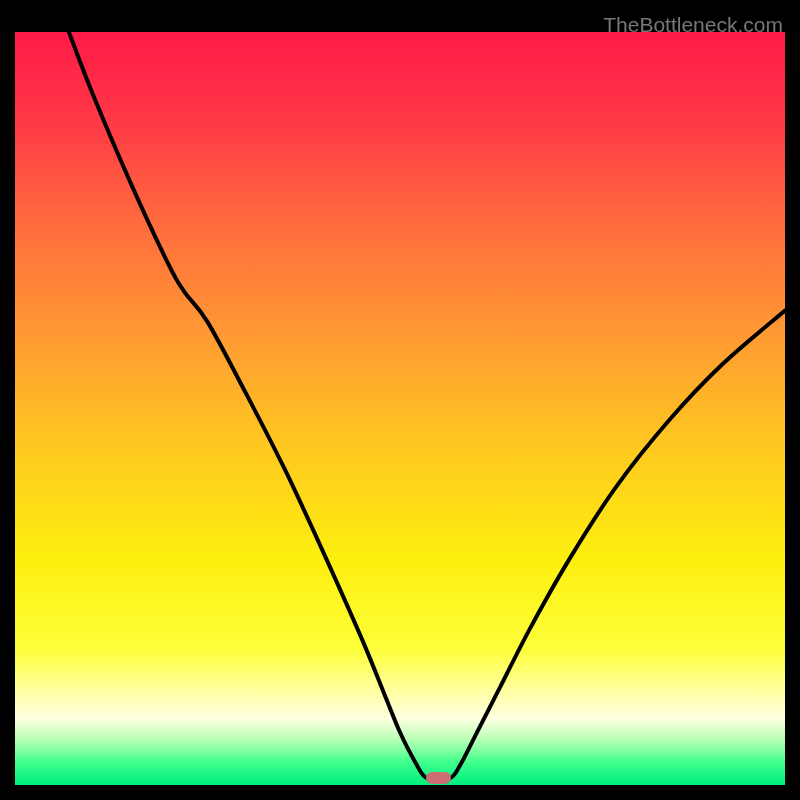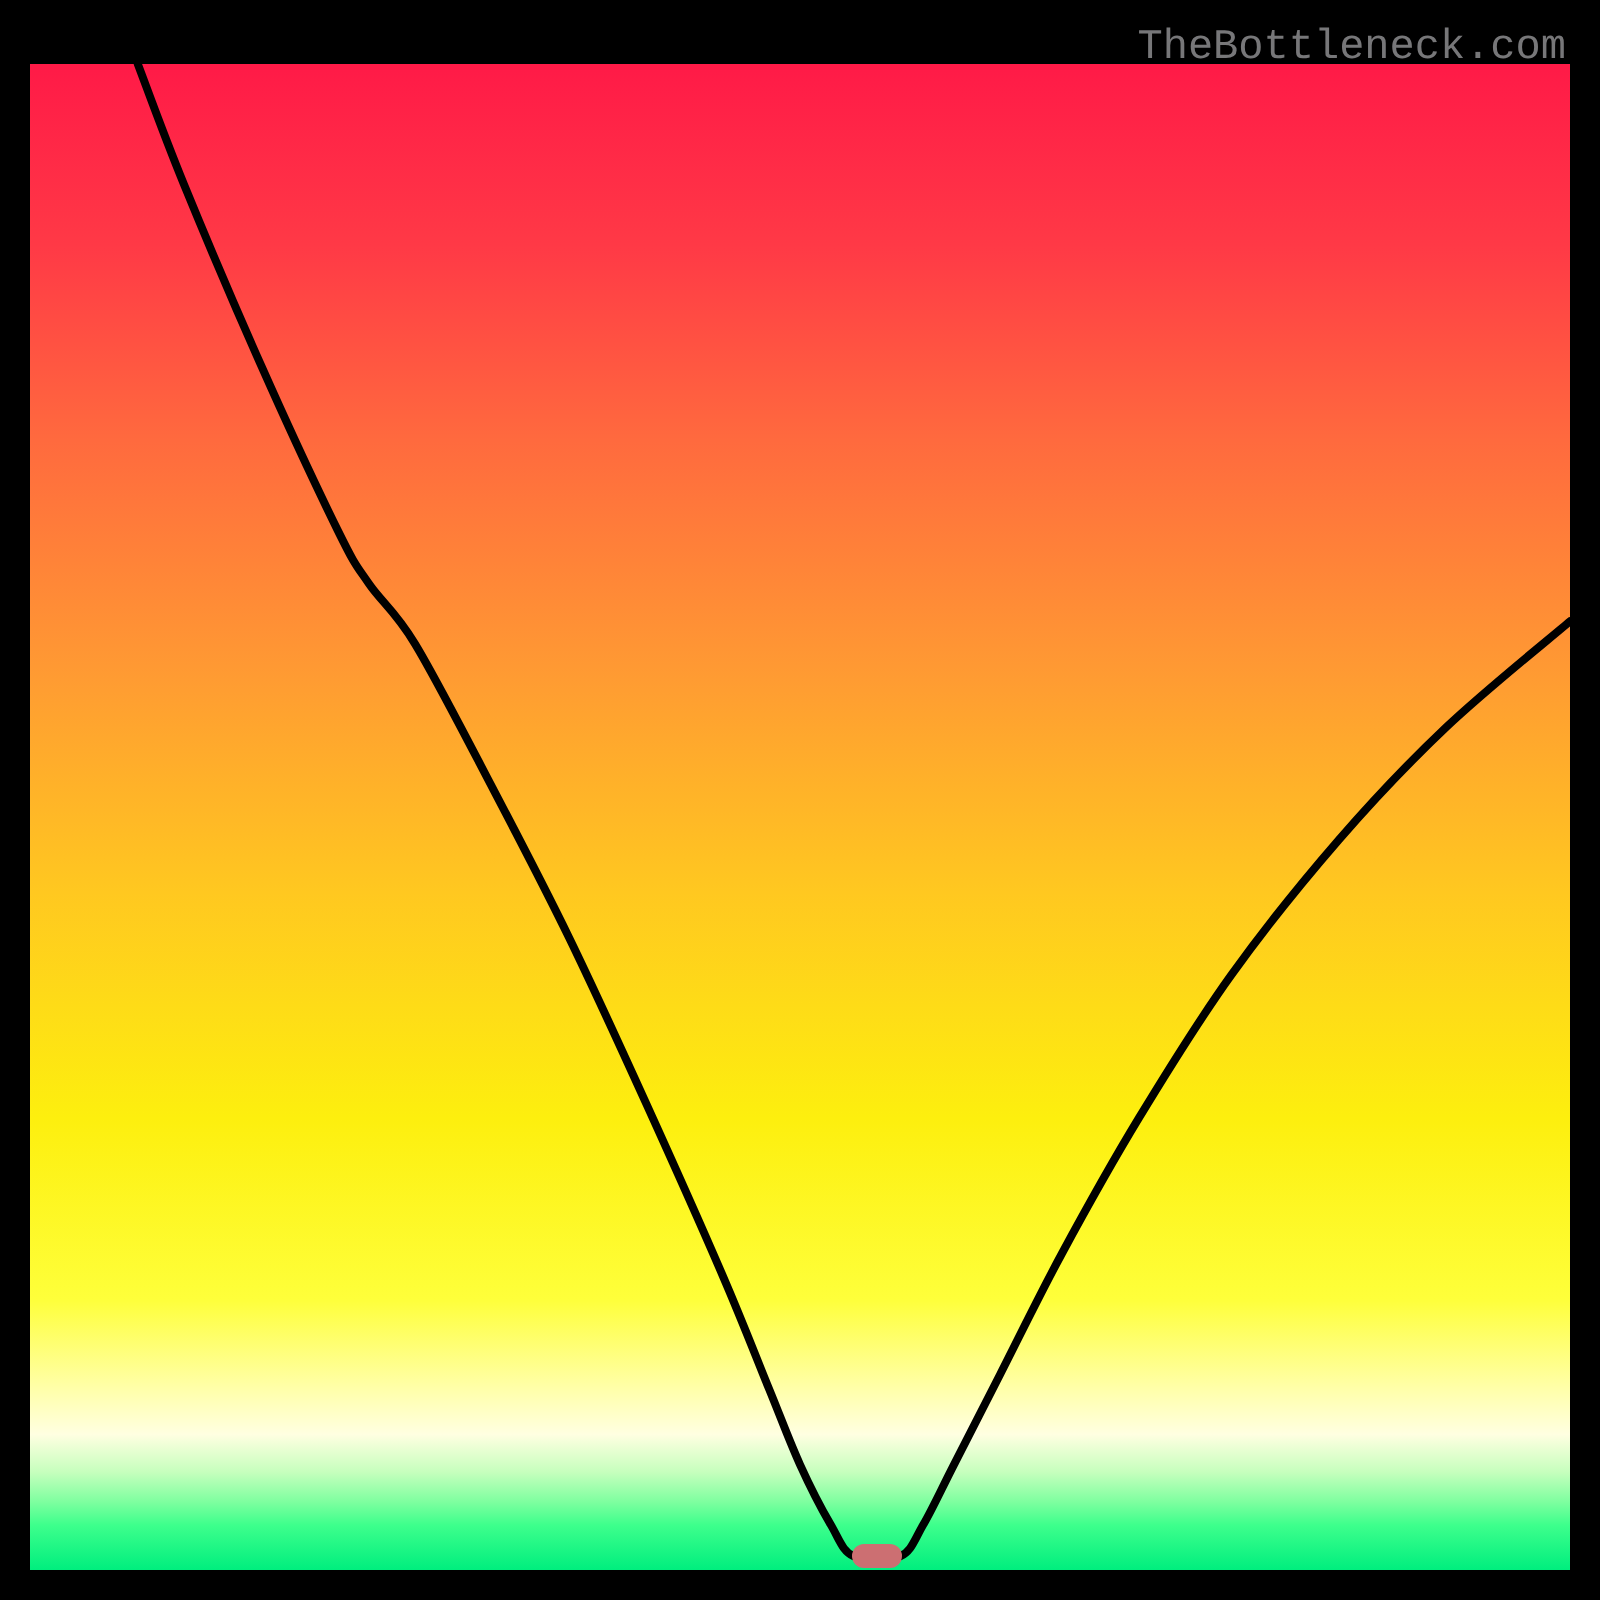--- a/index.html
+++ b/index.html
@@ -41,21 +41,20 @@
     height: 100%;
   }
   .watermark {
     position: absolute;
     top: -2px;
     right: 2px;
     color: #777779;
     font-size: 21px;
     font-weight: 400;
     letter-spacing: 0px;
-    font-family: Liberation Mono, monospace;
   }
   .marker {
     position: absolute;
     background: #cc6f72;
     border-radius: 8px;
   }
 </style>
 </head>
 <body>
 

